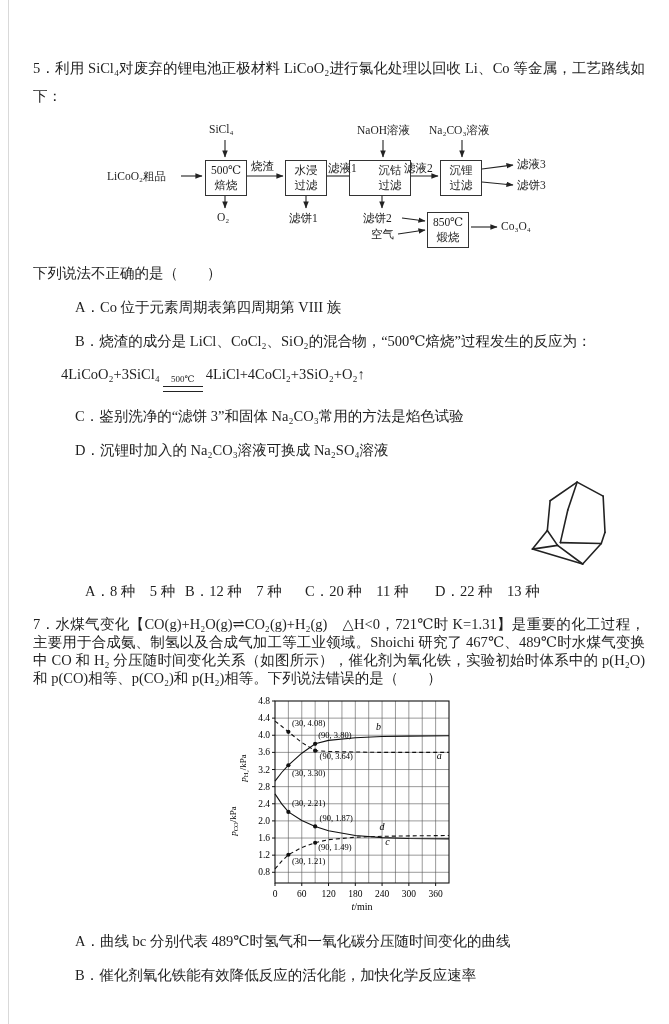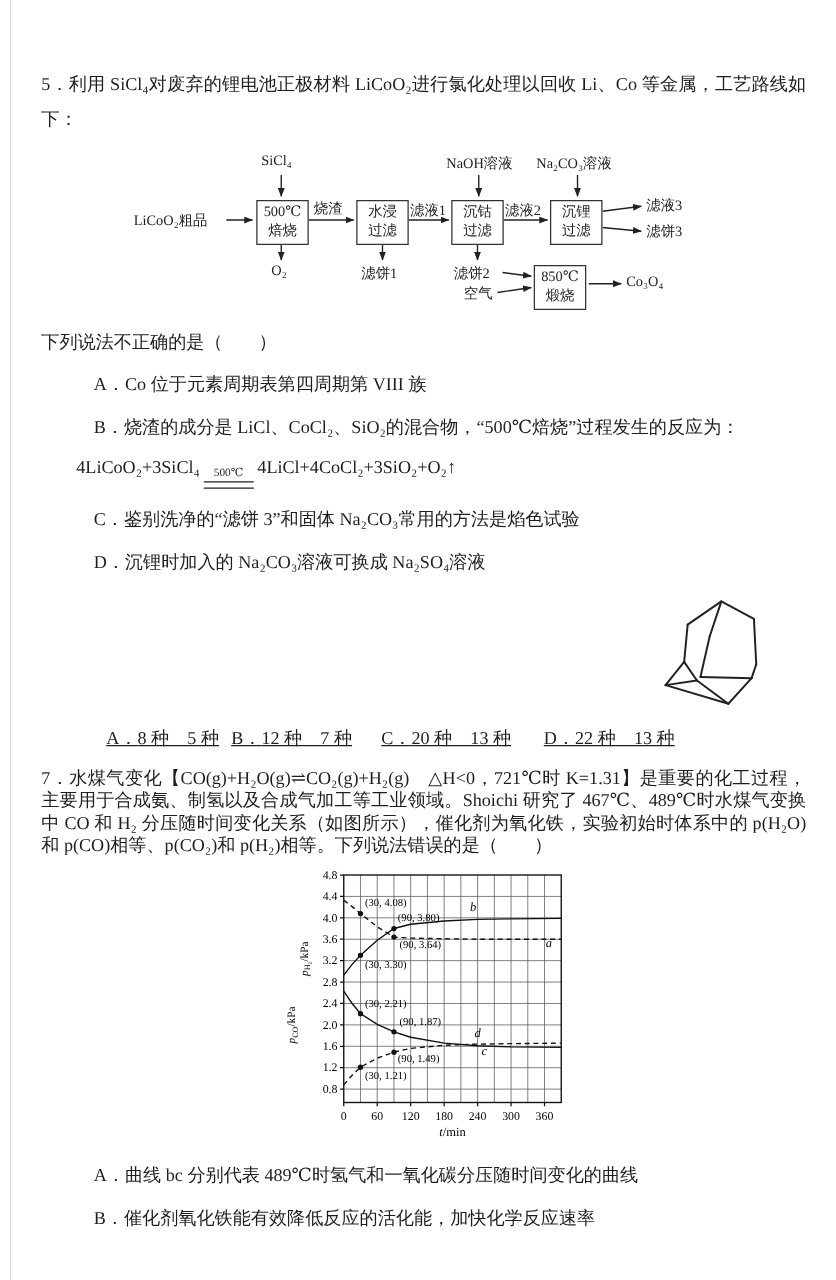--- a/index.html
+++ b/index.html
@@ -18,21 +18,21 @@
   .qline{font-size:14.5px;margin:10px 0 0 0;}
   .opt{font-size:14.5px;margin:15px 0 0 42px;}
   .equation{font-size:14.5px;margin:15px 0 0 28px;}
   .eqcond{display:inline-flex;flex-direction:column;align-items:center;
           vertical-align:-3px;margin:0 3px;}
   .eqcond .cond{font-size:9px;line-height:1.1;}
   .eqcond .dbl{width:40px;height:4px;border-top:1.4px solid #222;border-bottom:1.4px solid #222;margin-top:1px;}
   
   .q6wrap{margin-top:16px;}
   .molecule{float:right;width:120px;height:108px;margin:-6px 0 4px 10px;}
-  .optrow{display:flex;font-size:14.5px;margin:8px 0 0 52px;clear:both;text-decoration:underline;}
+  .optrow{display:flex;font-size:14.5px;margin:8px 0 0 52px;clear:both;}
   .optrow .oc{white-space:nowrap;}
   .optrow .oc:nth-child(1){width:100px;}
   .optrow .oc:nth-child(2){width:120px;}
   .optrow .oc:nth-child(3){width:130px;}
   
   .q7stem{font-size:14.5px;line-height:18px;text-align:justify;margin-top:14px;}
   .chartwrap{margin:6px 0 6px 196px;width:232px;}
   svg.chart{display:block;font-family:"Liberation Serif","DejaVu Serif",serif;}
 </style>
 </head>
@@ -76,21 +76,21 @@
     <span class="fl" style="left:2px;top:43px;">LiCoO₂粗品</span>
 
     <div class="fb" style="left:100px;top:34px;">
       <div>500℃</div>
       <div>焙烧</div>
     </div>
     <div class="fb" style="left:180px;top:34px;">
       <div>水浸</div>
       <div>过滤</div>
     </div>
-    <div class="fb" style="left:256px;top:34px;">
+    <div class="fb" style="left:244px;top:34px;padding-left:20px;">
       <div>沉钴</div>
       <div>过滤</div>
     </div>
     <div class="fb" style="left:335px;top:34px;">
       <div>沉锂</div>
       <div>过滤</div>
     </div>
     <div class="fb" style="left:322px;top:86px;">
       <div>850℃</div>
       <div>煅烧</div>
@@ -138,21 +138,21 @@
         <path d="M8,82 L62,98"></path>
           <path d="M35,78 L62,98"></path>
           <path d="M62,98 L82,76"></path>
         <path d="M86,64 L82,76"></path>
           <path d="M38,75 L82,76"></path>
       </g>
     </svg>
     <div class="optrow">
       <span class="oc"><span>A．</span><span>8 种　5 种</span></span>
       <span class="oc"><span>B．</span><span>12 种　7 种</span></span>
-      <span class="oc"><span>C．</span><span>20 种　13 种</span></span>
+      <span class="oc"><span>C．</span><span>20 种　11 种</span></span>
       <span class="oc"><span>D．</span><span>22 种　13 种</span></span>
     </div>
   </div>
 
   <div class="q7stem">7．水煤气变化【CO(g)+H₂O(g)⇌CO₂(g)+H₂(g)　△H&lt;0，721℃时 K=1.31】是重要的化工过程，主要用于合成氨、制氢以及合成气加工等工业领域。Shoichi 研究了 467℃、489℃时水煤气变换中 CO 和 H₂ 分压随时间变化关系（如图所示），催化剂为氧化铁，实验初始时体系中的 p(H₂O)和 p(CO)相等、p(CO₂)和 p(H₂)相等。下列说法错误的是（　　）</div>
 
   <div class="chartwrap">
     <svg class="chart" width="232" height="224" viewBox="0 0 232 224">
         <line x1="59.38461538461539" y1="8" x2="59.38461538461539" y2="190" stroke="#555" stroke-width="0.6"></line>
         <line x1="72.76923076923077" y1="8" x2="72.76923076923077" y2="190" stroke="#555" stroke-width="0.6"></line>

